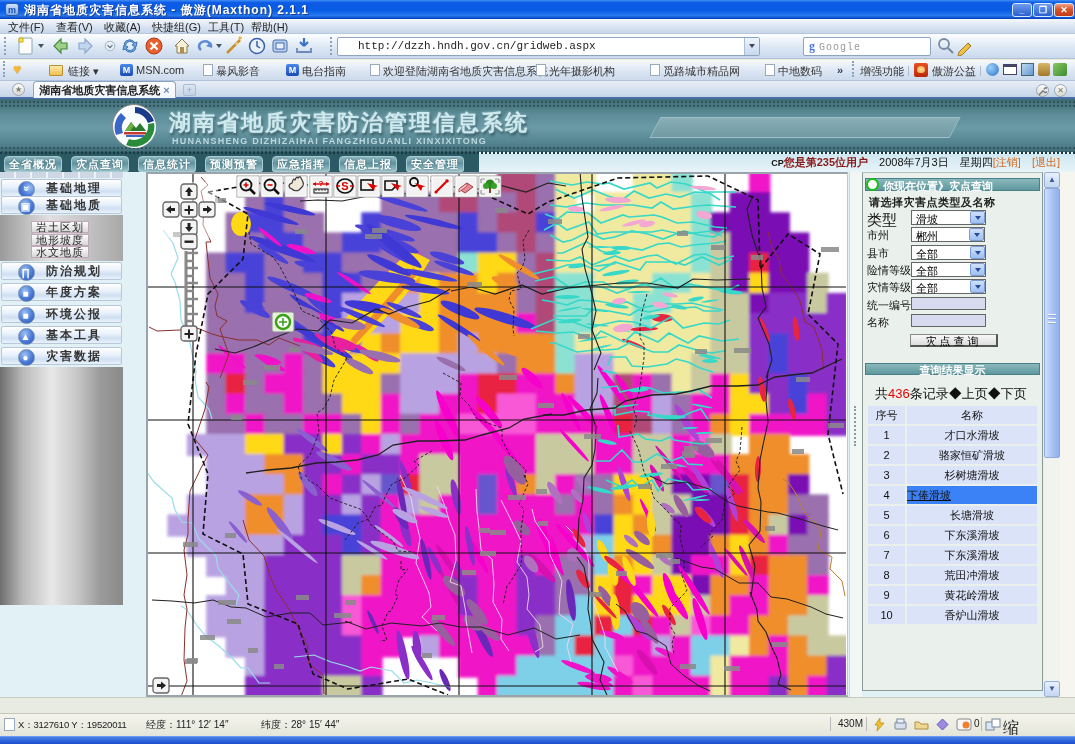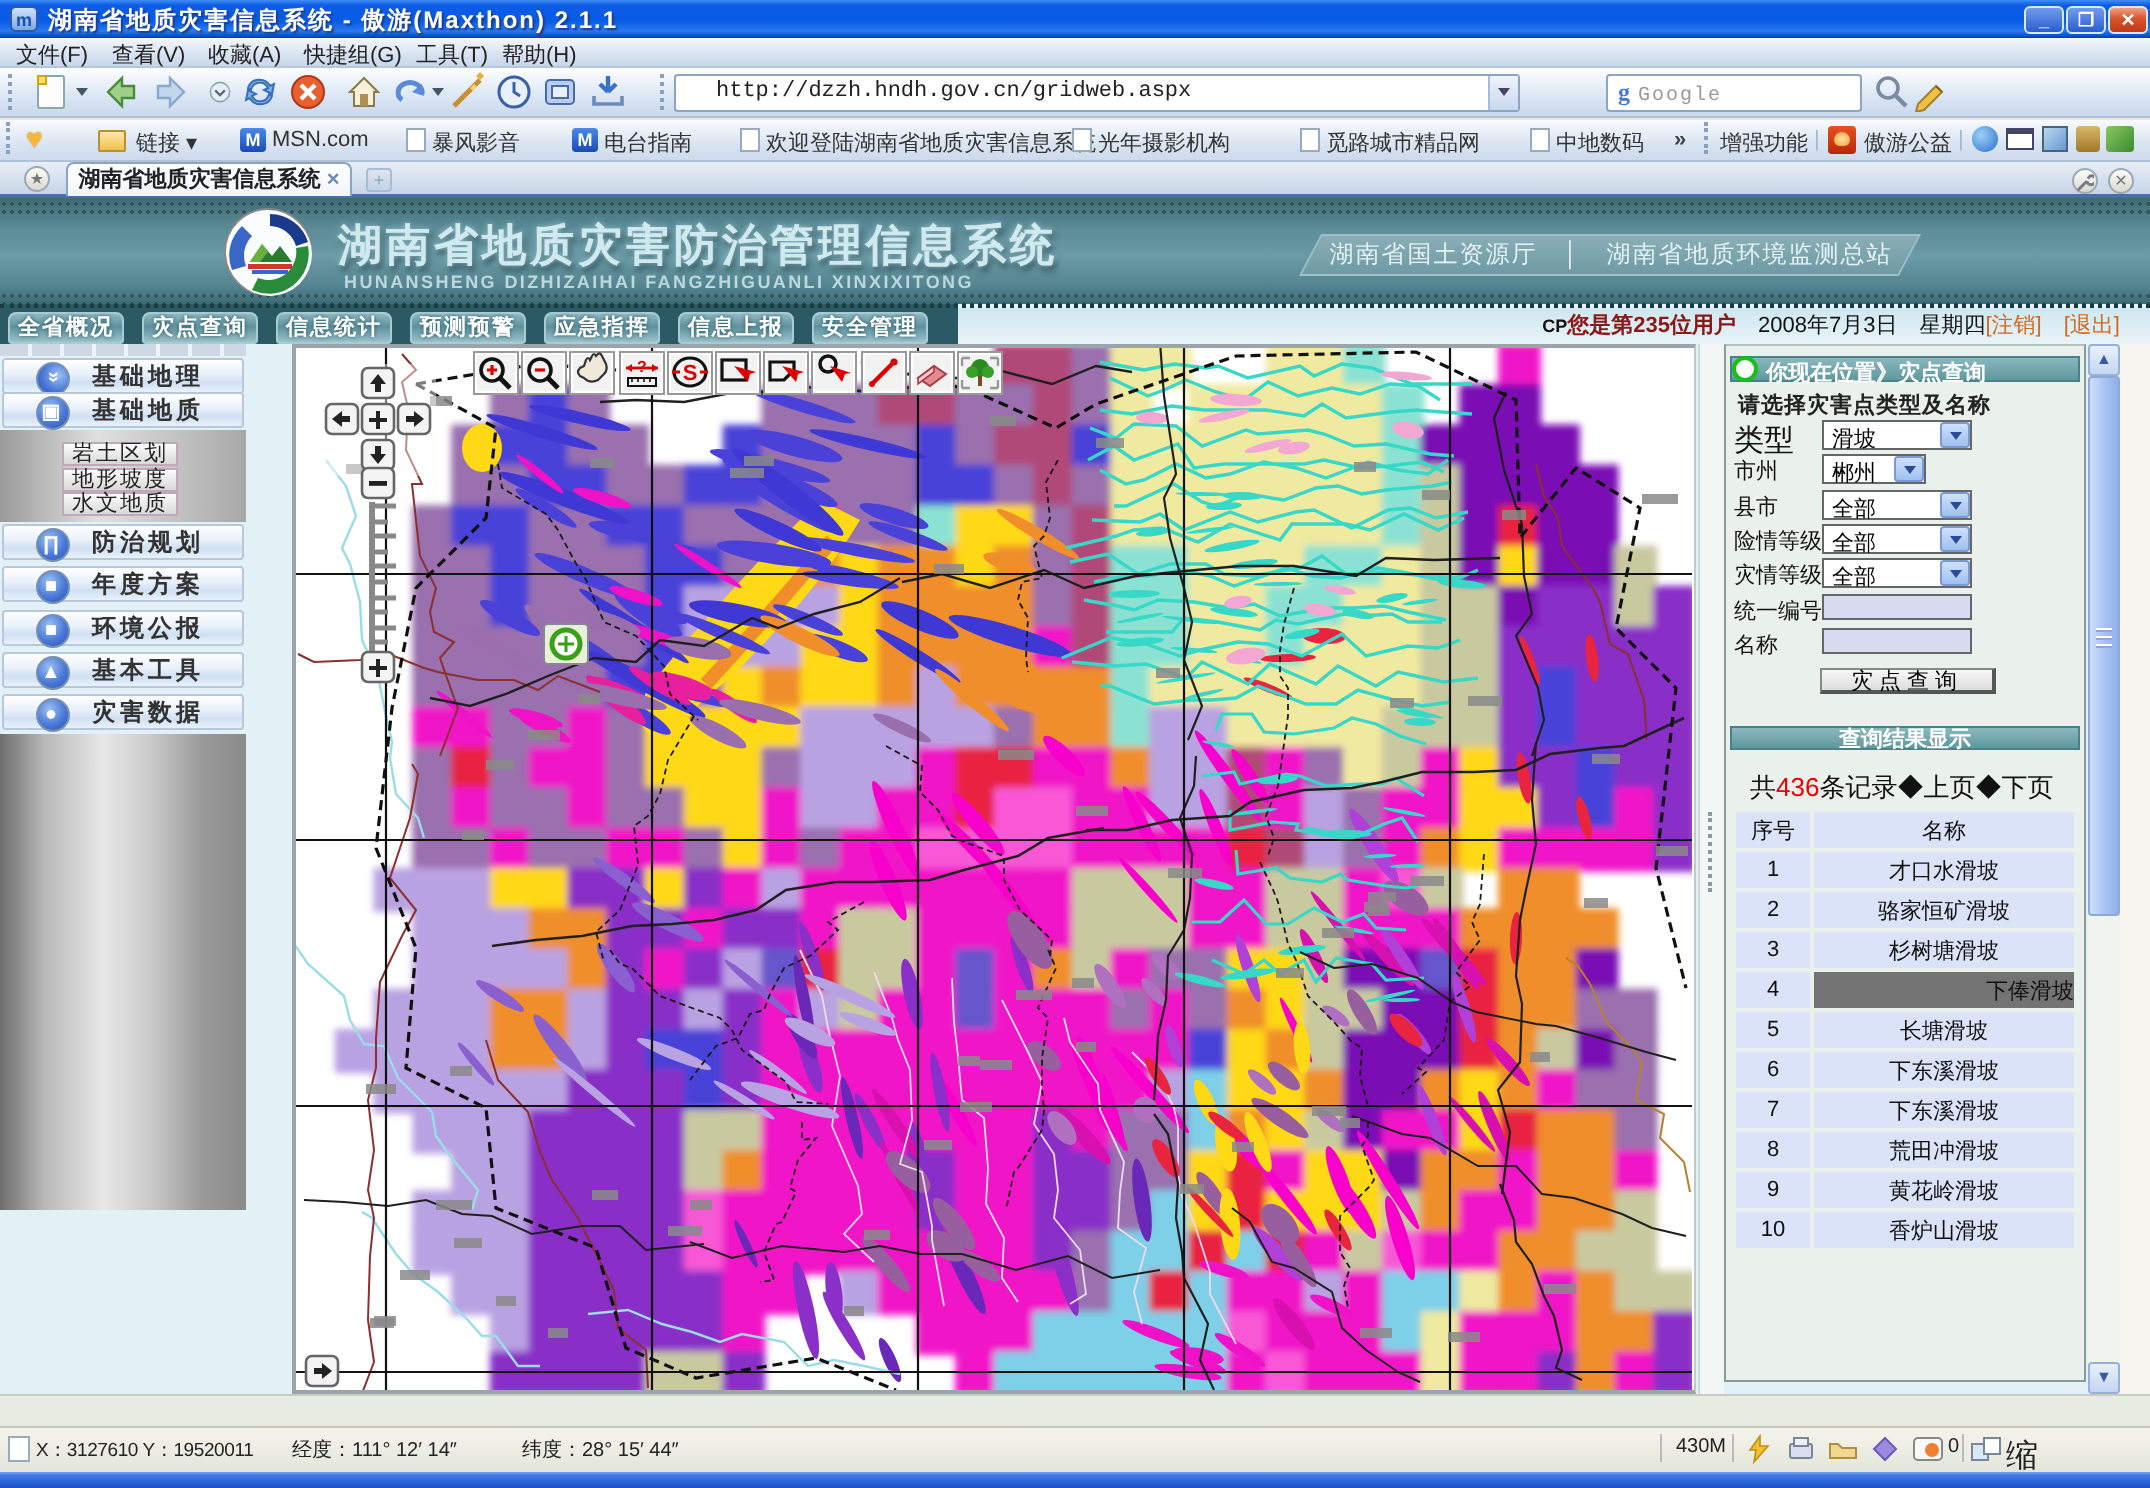--- a/index.html
+++ b/index.html
@@ -257,21 +257,20 @@
         <path d="M41,18 a20,20 0 0 1 -28,22 l3,-6 a14,14 0 0 0 19,-15 Z" fill="#2a8c3a"></path>
         <path d="M3,30 a20,20 0 0 1 5,-22 l5,5 a14,14 0 0 0 -3,15 Z" fill="#3a66c8"></path>
         <path d="M12,26 l6,-9 5,6 4,-5 6,8 Z" fill="#2a7a30"></path>
         <path d="M12,26 l6,-9 3,4 -4,5 Z" fill="#6ab040"></path>
         <rect x="11" y="27" width="22" height="2.5" fill="#c83a30"></rect>
         <rect x="13" y="30" width="18" height="2" fill="#3a66c8"></rect>
       </svg></div>
   <div id="htitle" class="abs">湖南省地质灾害防治管理信息系统</div>
   <div id="hsub" class="abs">HUNANSHENG DIZHIZAIHAI FANGZHIGUANLI XINXIXITONG</div>
   <div id="horg" class="abs"></div>
-  <div id="horgtxt" class="abs">湖南省国土资源厅　│　湖南省地质环境监测总站</div>
 
   <div id="navrow" class="abs"></div>
   <div id="navleft" class="abs">
     <div class="navbtn" style="left:4px">全省概况</div>
     <div class="navbtn" style="left:71px">灾点查询</div>
     <div class="navbtn" style="left:138px">信息统计</div>
     <div class="navbtn" style="left:205px">预测预警</div>
     <div class="navbtn" style="left:272px">应急指挥</div>
     <div class="navbtn" style="left:339px">信息上报</div>
     <div class="navbtn" style="left:406px">安全管理</div>
@@ -1601,21 +1600,21 @@
         <div style="position:absolute;left:20px;top:6px;font-size:11px;font-weight:bold;color:#fff;">你现在位置》灾点查询</div>
         <div style="position:absolute;left:6px;top:22px;font-size:11px;font-weight:bold;color:#222;letter-spacing:0.5px;">请选择灾害点类型及名称</div>
         <div style="position:absolute;left:4px;top:38px;font-size:15px;color:#111;font-family:Liberation Mono, monospace;">类型</div>
         <div style="position:absolute;left:48px;top:37px;width:75px;height:15px;background:#fff;border:1px solid #666;">
           <span style="position:absolute;left:4px;top:1px;font-size:11px;">滑坡</span>
           <span style="position:absolute;right:0;top:0;width:15px;height:13px;background:linear-gradient(180deg,#cfe0fb,#9fc0f0);border:1px solid #7a9ad0;border-radius:2px;">
             <span style="position:absolute;left:3.5px;top:4px;width:0;height:0;border-left:3.5px solid transparent;border-right:3.5px solid transparent;border-top:4.5px solid #2a4a9a;"></span>
           </span>
         </div>
         <div style="position:absolute;left:4px;top:55px;font-size:11px;color:#111;">市州</div>
-        <div style="position:absolute;left:48px;top:54px;width:52px;height:15px;background:#fff;border:1px solid #666;">
+        <div style="position:absolute;left:48px;top:54px;width:74px;height:15px;background:#fff;border:1px solid #666;">
           <span style="position:absolute;left:4px;top:1px;font-size:11px;">郴州</span>
           <span style="position:absolute;right:0;top:0;width:15px;height:13px;background:linear-gradient(180deg,#cfe0fb,#9fc0f0);border:1px solid #7a9ad0;border-radius:2px;">
             <span style="position:absolute;left:3.5px;top:4px;width:0;height:0;border-left:3.5px solid transparent;border-right:3.5px solid transparent;border-top:4.5px solid #2a4a9a;"></span>
           </span>
         </div>
         <div style="position:absolute;left:4px;top:73px;font-size:11px;color:#111;">县市</div>
         <div style="position:absolute;left:48px;top:72px;width:75px;height:15px;background:#fff;border:1px solid #666;">
           <span style="position:absolute;left:4px;top:1px;font-size:11px;">全部</span>
           <span style="position:absolute;right:0;top:0;width:15px;height:13px;background:linear-gradient(180deg,#cfe0fb,#9fc0f0);border:1px solid #7a9ad0;border-radius:2px;">
             <span style="position:absolute;left:3.5px;top:4px;width:0;height:0;border-left:3.5px solid transparent;border-right:3.5px solid transparent;border-top:4.5px solid #2a4a9a;"></span>
@@ -1655,21 +1654,21 @@
             <tr>
               <td style="background:#dae3f8;height:18px;text-align:center;">2</td>
               <td style="background:#dae3f8;text-align:center;">骆家恒矿滑坡</td>
             </tr>
             <tr>
               <td style="background:#dae3f8;height:18px;text-align:center;">3</td>
               <td style="background:#dae3f8;text-align:center;">杉树塘滑坡</td>
             </tr>
             <tr>
               <td style="background:#dae3f8;height:18px;text-align:center;">4</td>
-              <td style="background:#737373;text-align:right;">下俸滑坡</td>
+              <td style="background:#3b82f6;text-align:left;text-decoration:underline;">下俸滑坡</td>
             </tr>
             <tr>
               <td style="background:#dae3f8;height:18px;text-align:center;">5</td>
               <td style="background:#dae3f8;text-align:center;">长塘滑坡</td>
             </tr>
             <tr>
               <td style="background:#dae3f8;height:18px;text-align:center;">6</td>
               <td style="background:#dae3f8;text-align:center;">下东溪滑坡</td>
             </tr>
             <tr>

